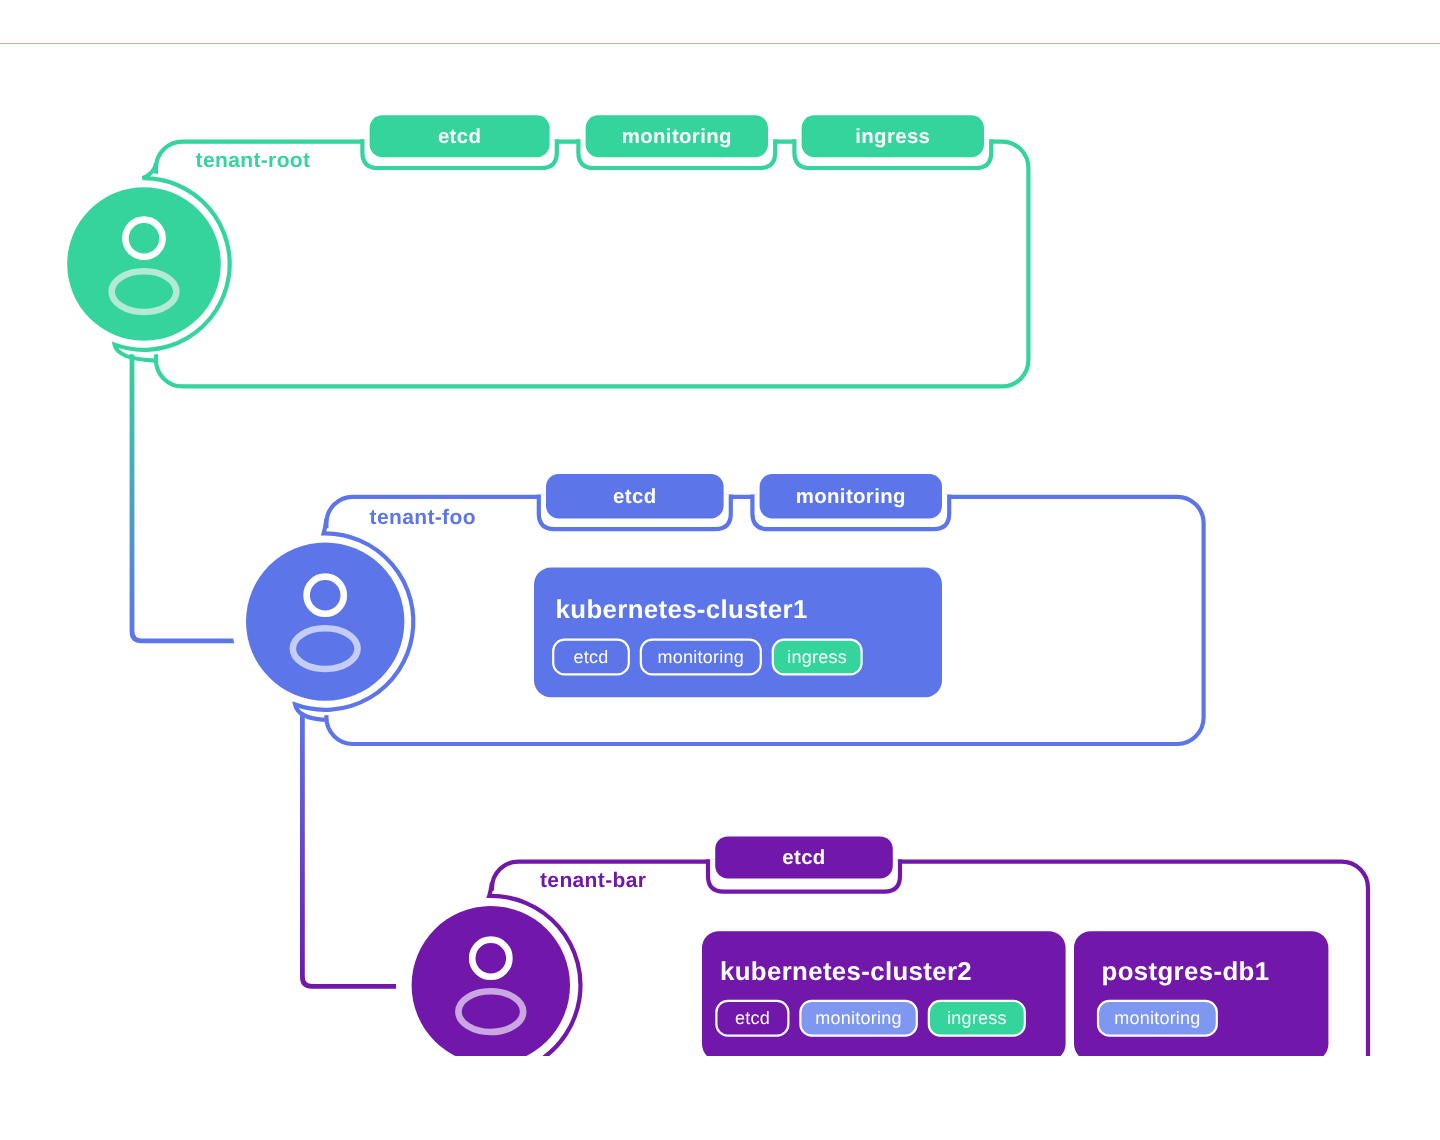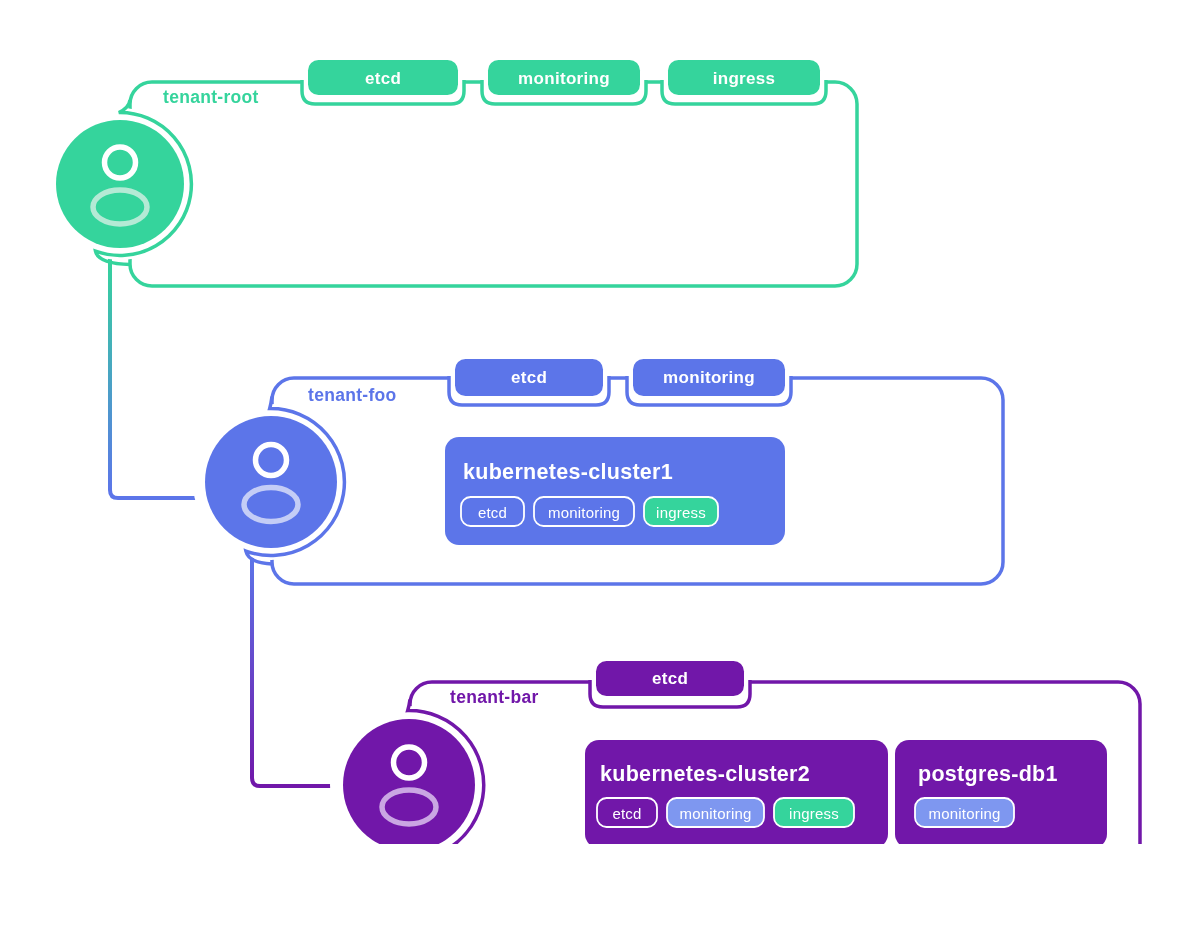--- a/index.html
+++ b/index.html
@@ -1,16 +1,16 @@
 <!DOCTYPE html>
 <html><head>
 <meta charset="utf-8">
 <style>
   html,body{margin:0;padding:0;background:#ffffff;}
-  .stage{width:1200px;height:844px;position:relative;background:#c2410c;overflow:hidden;}
+  .stage{width:1200px;height:844px;position:relative;background:#c2410c;overflow:hidden;margin-top:36px;}
   svg{display:block;}
   text{font-family:"Liberation Sans","DejaVu Sans",sans-serif;dominant-baseline:central;}
   .ctr{text-anchor:middle;}
   .tabtxt{font-size:17px;font-weight:700;fill:#ffffff;letter-spacing:.3px;}
   .lbl{font-size:17.5px;font-weight:700;letter-spacing:.3px;}
   .title{font-size:21.5px;font-weight:700;fill:#ffffff;letter-spacing:.3px;}
   .pilltxt{font-size:15px;fill:#ffffff;letter-spacing:.2px;}
 </style>
 </head>
 <body>

